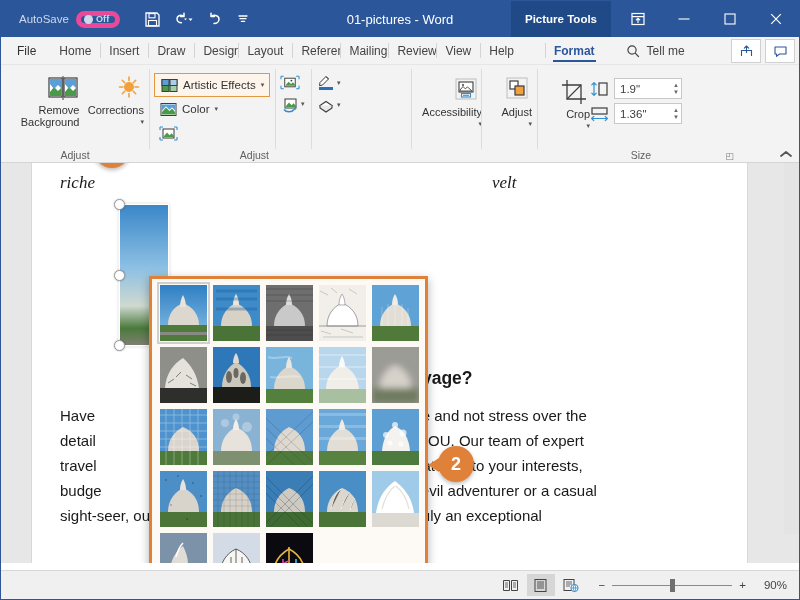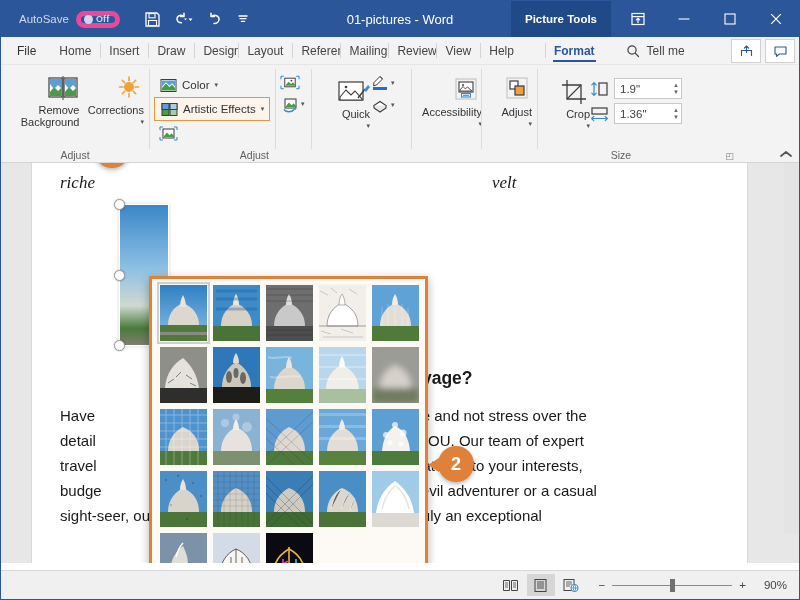--- a/index.html
+++ b/index.html
@@ -447,41 +447,41 @@
             </svg>
           </span>
           <span>Corrections</span>
           <span class="caret">▾</span>
         </div>
       </div>
       <div class="rgroup-label">Adjust</div>
     </div>
 
     <div class="rgroup" style="width:126px;padding-top:8px">
-      <div class="small-btn">
-        <span class="icon-sq">
-          <svg width="17" height="15" viewBox="0 0 17 15">
-              <rect x="1" y="1.5" width="15" height="12" fill="#fff" stroke="#3d3d3d" stroke-width="1"></rect>
-              <path d="M2 10l4-4.5 3.5 3.5 2.5-2.5 3 3.5v2.5H2z" fill="#4a9a4a"></path>
-              <path d="M2 2.5h13v6l-3-3.3-2.5 2.5L6 4.2 2 8.8z" fill="#5b9fd6"></path>
-            </svg>
-        </span>
-        <span>Color</span>
-        <span class="caret">▾</span>
-      </div>
       <div class="small-btn hl">
         <span class="icon-sq">
           <svg width="17" height="15" viewBox="0 0 17 15">
               <rect x="1" y="1.5" width="7" height="12" fill="#4a9a4a" stroke="#3d3d3d" stroke-width="1"></rect>
               <rect x="1" y="1.5" width="7" height="6" fill="#5b9fd6" stroke="#3d3d3d" stroke-width="1"></rect>
               <rect x="9" y="1.5" width="7" height="12" fill="#9fd0a8" stroke="#3d3d3d" stroke-width="1"></rect>
               <rect x="9" y="1.5" width="7" height="6" fill="#a9cfe8" stroke="#3d3d3d" stroke-width="1"></rect>
             </svg>
         </span>
         <span>Artistic Effects</span>
+        <span class="caret">▾</span>
+      </div>
+      <div class="small-btn">
+        <span class="icon-sq">
+          <svg width="17" height="15" viewBox="0 0 17 15">
+              <rect x="1" y="1.5" width="15" height="12" fill="#fff" stroke="#3d3d3d" stroke-width="1"></rect>
+              <path d="M2 10l4-4.5 3.5 3.5 2.5-2.5 3 3.5v2.5H2z" fill="#4a9a4a"></path>
+              <path d="M2 2.5h13v6l-3-3.3-2.5 2.5L6 4.2 2 8.8z" fill="#5b9fd6"></path>
+            </svg>
+        </span>
+        <span>Color</span>
         <span class="caret">▾</span>
       </div>
       <div class="row-icons" style="margin-top:3px;margin-left:4px">
         <span class="icon-sq">
           <svg width="19" height="17" viewBox="0 0 19 17">
               <rect x="4" y="4" width="11" height="9" fill="#fff" stroke="#3d3d3d" stroke-width="1"></rect>
               <path d="M5 11l3-3.4 2.6 2.6 2-2 2.4 2.8V12H5z" fill="#4a9a4a"></path>
               <g stroke="#2f8fd0" stroke-width="1.1">
                 <path d="M1 2h3M1 2v3M18 2h-3M18 2v3M1 15h3M1 15v-3M18 15h-3M18 15v-3"></path>
               </g>
@@ -510,33 +510,20 @@
               <path d="M3 13.5c2 3 8 3 10 0" fill="none" stroke="#2f8fd0" stroke-width="1.4"></path>
               <path d="M13.6 11.4l-.8 2.6 2.6-.5z" fill="#2f8fd0"></path>
             </svg>
         </span>
         <span class="caret">▾</span>
       </div>
     </div>
 
     <div class="rgroup" style="width:100px">
       <div style="display:flex;align-items:flex-start;padding-top:4px">
-        <div class="big-btn" style="width:54px">
-          <span class="bicon">
-            <svg width="34" height="28" viewBox="0 0 34 28">
-                <rect x="3" y="4" width="24" height="18" fill="#fff" stroke="#3d3d3d" stroke-width="1.2"></rect>
-                <path d="M4 19l6-7 5 5 4-4 7 8v1H4z" fill="#fff" stroke="#3d3d3d" stroke-width="1.1"></path>
-                <circle cx="10" cy="9" r="1.3" fill="#3d3d3d"></circle>
-                <path d="M22 20l7-9" stroke="#3d3d3d" stroke-width="1.4"></path>
-                <path d="M28 12l4-5 2 2-4 5z" fill="#3f8ecc"></path>
-              </svg>
-          </span>
-          <span>Quick</span>
-          <span class="caret">▾</span>
-        </div>
         <div style="display:flex;flex-direction:column;gap:4px;padding-top:2px">
           <div style="display:flex;align-items:center">
             <span class="icon-sq">
               <svg width="18" height="17" viewBox="0 0 18 17">
                   <path d="M3 7.5l6-6 2.5 2.5-6 6-3 .7z" fill="#fff" stroke="#3d3d3d" stroke-width="1"></path>
                   <path d="M9 1.5l2.5 2.5" stroke="#3d3d3d" stroke-width="1"></path>
                   <rect x="2" y="12" width="14" height="3" fill="#2b6fb5"></rect>
                 </svg>
             </span>
             <span class="caret">▾</span>
@@ -625,21 +612,21 @@
             <span class="spin">
               <span>1.36"</span>
               <span class="spin-arrows">
                   <span>▲</span>
                   <span>▼</span>
                 </span>
             </span>
           </div>
         </div>
       </div>
-      <div class="rgroup-label" style="left:24px;right:auto;width:120px">Size</div>
+      <div class="rgroup-label" style="left:44px;right:auto;width:120px">Size</div>
       <div class="rgroup-dlg">◰</div>
     </div>
 
     <div class="ribbon-collapse">
       <svg width="14" height="10" viewBox="0 0 14 10">
           <path d="M2 7l5-4 5 4" fill="none" stroke="#555" stroke-width="1.8" stroke-linecap="round" stroke-linejoin="round"></path>
         </svg>
     </div>
   </div>
 

